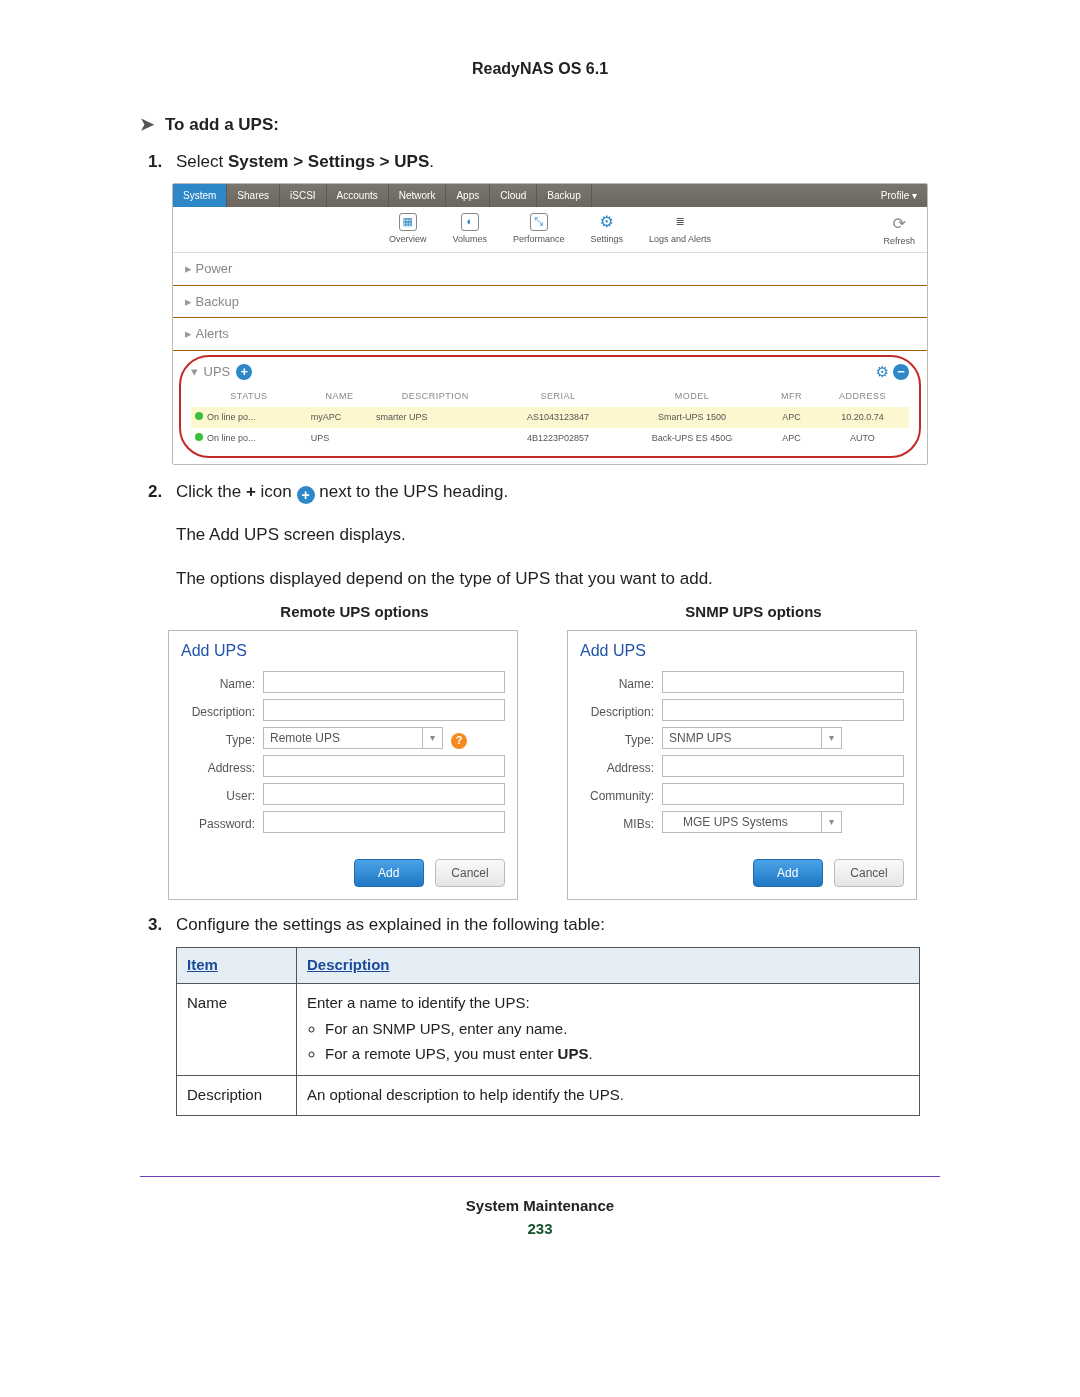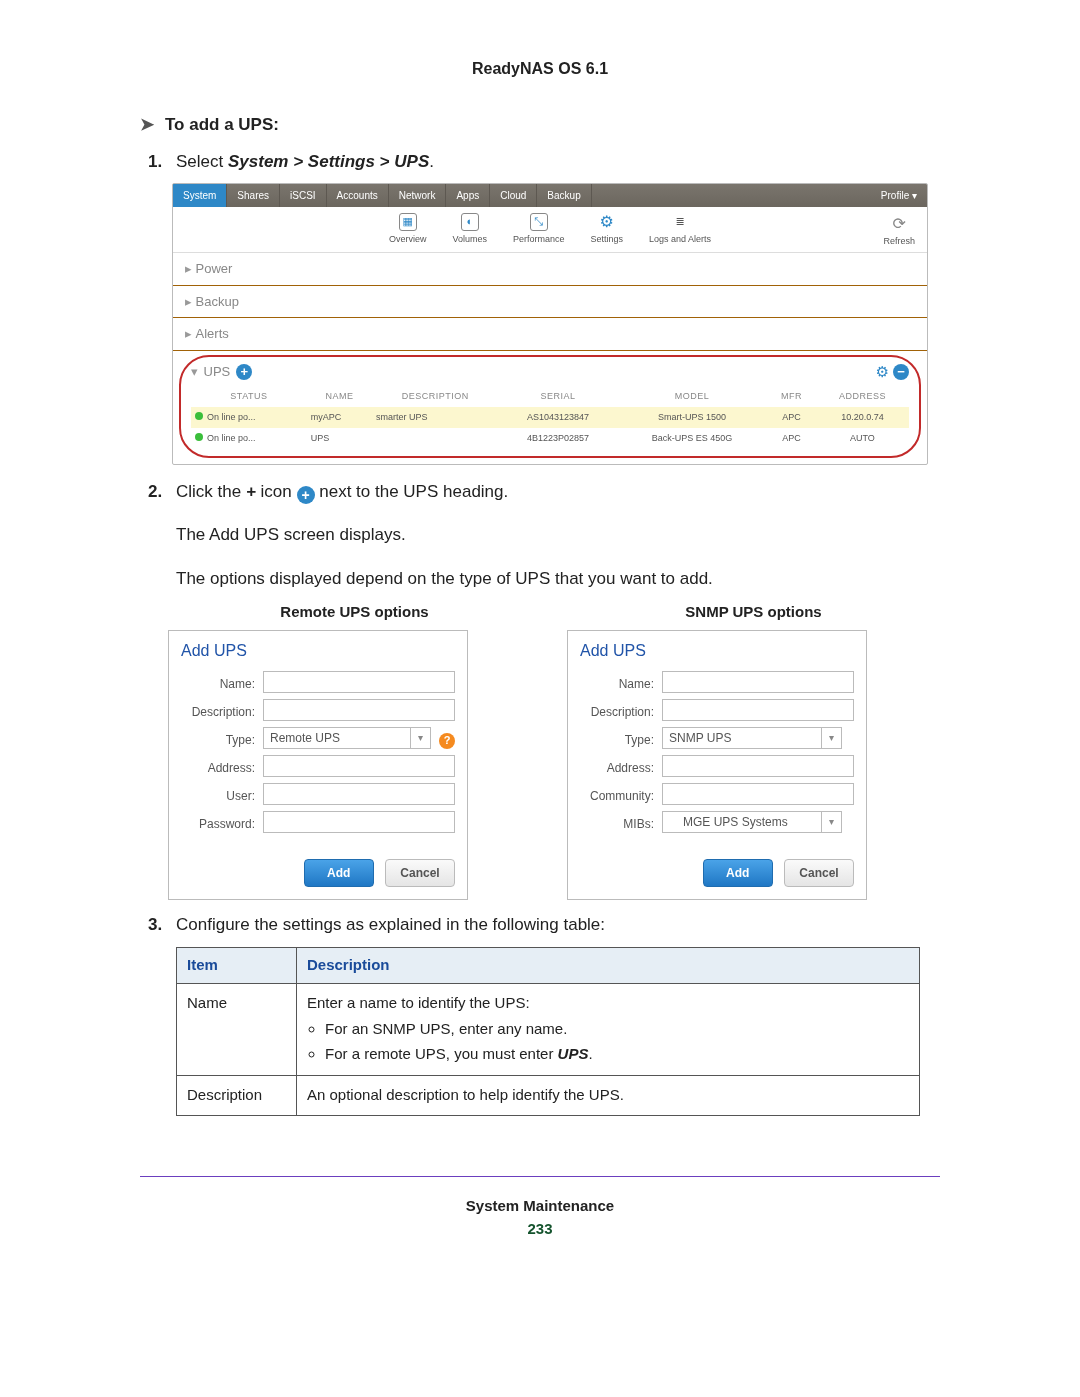--- a/index.html
+++ b/index.html
@@ -150,68 +150,68 @@
     background:#2e88c7; color:#fff; font-weight:bold; font-size:14px;
     vertical-align:-3px;
   }
   .dialogs {
     display:flex; gap:26px; margin: 8px 0 4px -8px;
   }
   .dlg-col { flex:1;}
   .dlg-title { text-align:center; font-weight:bold; font-size:15px; margin-bottom:6px;}
   .dlg-box {
     border:1px solid #bbb; background:#fff;
-    width:300px; padding:8px 12px 12px 12px;
+    width:350px; padding:8px 12px 12px 12px;
     font-size:12px;
   }
   .dlg-head { color:#2154a8; font-size:16px; margin-bottom:8px;}
   .frow { display:flex; align-items:flex-end; margin:6px 0;}
   .frow label { width:82px; text-align:right; padding-right:8px; color:#555; font-size:12px;}
   .frow .inp {
     flex:1; border:1px solid #bbb; height:22px; background:#fff;
     display:flex; align-items:center; padding-left:6px; color:#555; font-size:12px;
     position:relative;
   }
   .frow .chev {
     position:absolute; right:0; top:0; width:20px; height:100%;
     border-left:1px solid #bbb; display:flex; align-items:center; justify-content:center;
     color:#888; font-size:10px;
   }
   .help-q {
     width:16px; height:16px; border-radius:50%; background:#f58a1f;
     color:#fff; display:inline-flex; align-items:center; justify-content:center;
     font-size:11px; font-weight:bold; margin-left:8px;
   }
-  .dlg-buttons { text-align:right; margin-top:26px;font-weight:bold;}
+  .dlg-buttons { text-align:right; margin-top:26px;}
   .btn {
     display:inline-block; min-width:70px; padding:4px 14px; border-radius:4px;
     font-size:12px; text-align:center; margin-left:8px;
   }
   .btn-primary { background:linear-gradient(#4aa3e8,#1f77c4); color:#fff; border:1px solid #1f6caf;}
   .btn-default { background:linear-gradient(#fafafa,#e5e5e5); color:#555; border:1px solid #bbb;}
   table.desc-table {
     width:744px; border-collapse:collapse; font-size:15px;
     margin-top:10px; border:1px solid #555;
   }
   table.desc-table th {
     background:#e6eef5; color:#1a4b9a; text-align:left;
-    padding:6px 10px; border:1px solid #555; font-weight:bold; font-size:15px;
+    padding:6px 10px; border:1px solid #555; font-weight:bold; font-size:15px;text-decoration:underline;
   }
   table.desc-table td {
     border:1px solid #555; padding:8px 10px; vertical-align:top; font-size:15px;
   }
   table.desc-table ul { margin:4px 0 0 0; padding-left:18px;}
   table.desc-table li { margin:2px 0;}
   .footer-rule {
     border:none; border-top:1px solid #6b3fbf;
     margin: 60px 0 20px 0; width: 800px;
   }
   .footer-label { text-align:center; font-weight:bold; font-size:15px;}
   .footer-page { text-align:center; color:#14532d; font-weight:bold; font-size:15px; margin-top:6px;}
-  b { font-weight:bold;font-style:italic;}
+  b { font-weight:bold;}
 </style>
 </head>
 <body>
 
 <div class="page">
   <div class="doc-header">ReadyNAS OS 6.1</div>
 
   <div class="section-heading">
     <span class="arrow">➤</span>
     <span>To add a UPS:</span>

